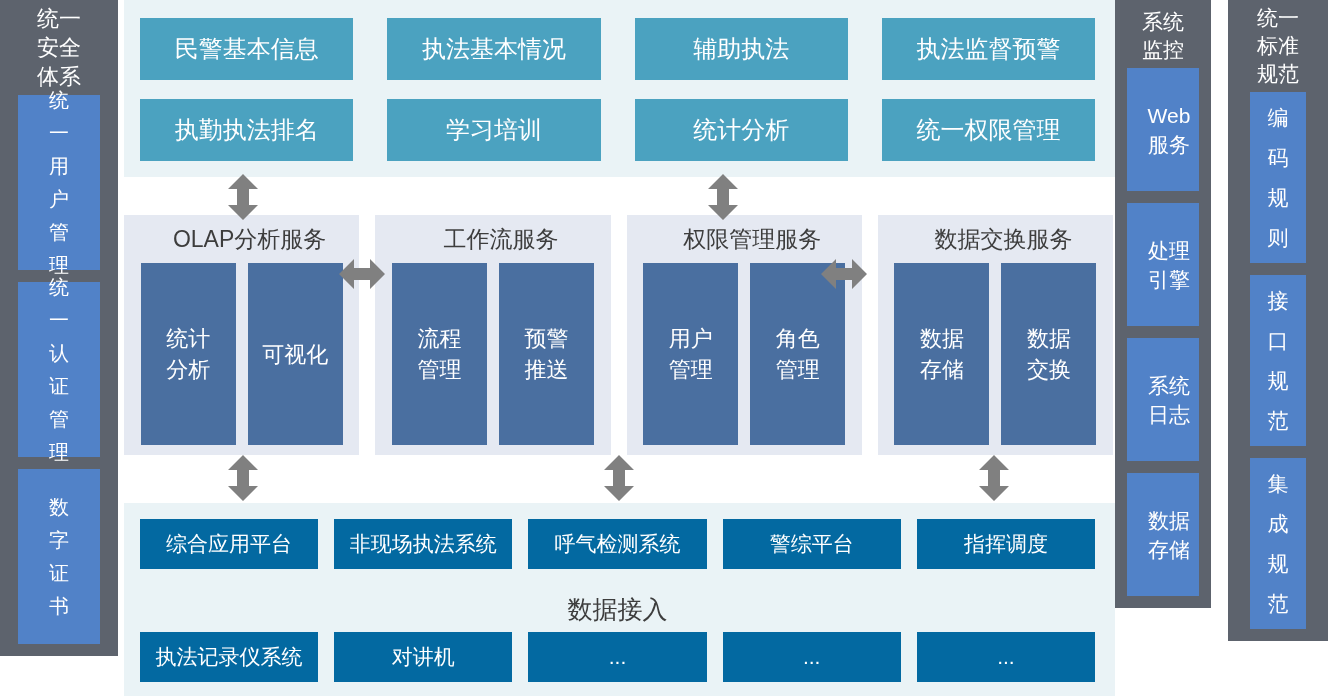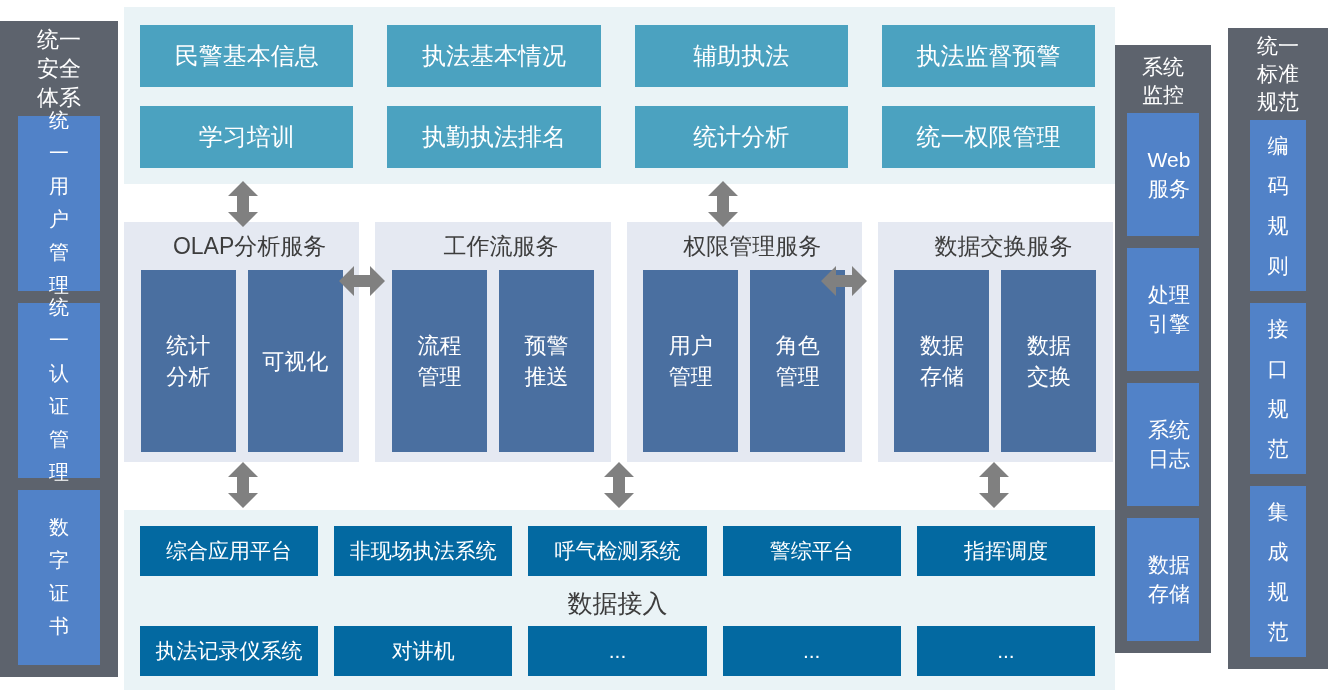--- a/index.html
+++ b/index.html
@@ -14,21 +14,21 @@
     overflow: hidden;
   }
 
   .diagram {
     position: relative;
     width: 1328px;
     height: 697px;
     background: #ffffff;
     display: flex;
     flex-direction: row;
-    align-items: center;
+    align-items: flex-start;
   }
 
   
   .gray-col {
     background: #5d636d;
     display: flex;
     flex-direction: column;
     align-items: center;
     box-sizing: border-box;
   }
@@ -238,21 +238,21 @@
     display: flex;
     align-items: center;
     justify-content: center;
     text-align: center;
   }
   #data-layer-label {
     font-size: 25px;
     color: #3d3d3d;
     text-align: center;
     line-height: 34px;
-    padding: 10px 0 6px 0;
+    padding: 23px 0 6px 0;
     flex: 1 1 auto;
     display: flex;
     align-items: center;
     justify-content: center;
   }
 
   
   .arrow {
     position: absolute;
     z-index: 5;
@@ -289,22 +289,22 @@
   <div id="main-area">
 
     <div id="application-layer">
       <div class="app-row">
         <div class="app-box">民警基本信息</div>
         <div class="app-box">执法基本情况</div>
         <div class="app-box">辅助执法</div>
         <div class="app-box">执法监督预警</div>
       </div>
       <div class="app-row">
+        <div class="app-box">执勤执法排名</div>
         <div class="app-box">学习培训</div>
-        <div class="app-box">执勤执法排名</div>
         <div class="app-box">统计分析</div>
         <div class="app-box">统一权限管理</div>
       </div>
     </div>
 
     <div class="arrow-band">
       <div class="arrow" style="left:104px; top:-3px;">
         <svg width="30" height="46" viewBox="0 0 30 46">
           <polygon points="15,0 30,15 21,15 21,31 30,31 15,46 0,31 9,31 9,15 0,15" fill="#808080"></polygon>
         </svg>

